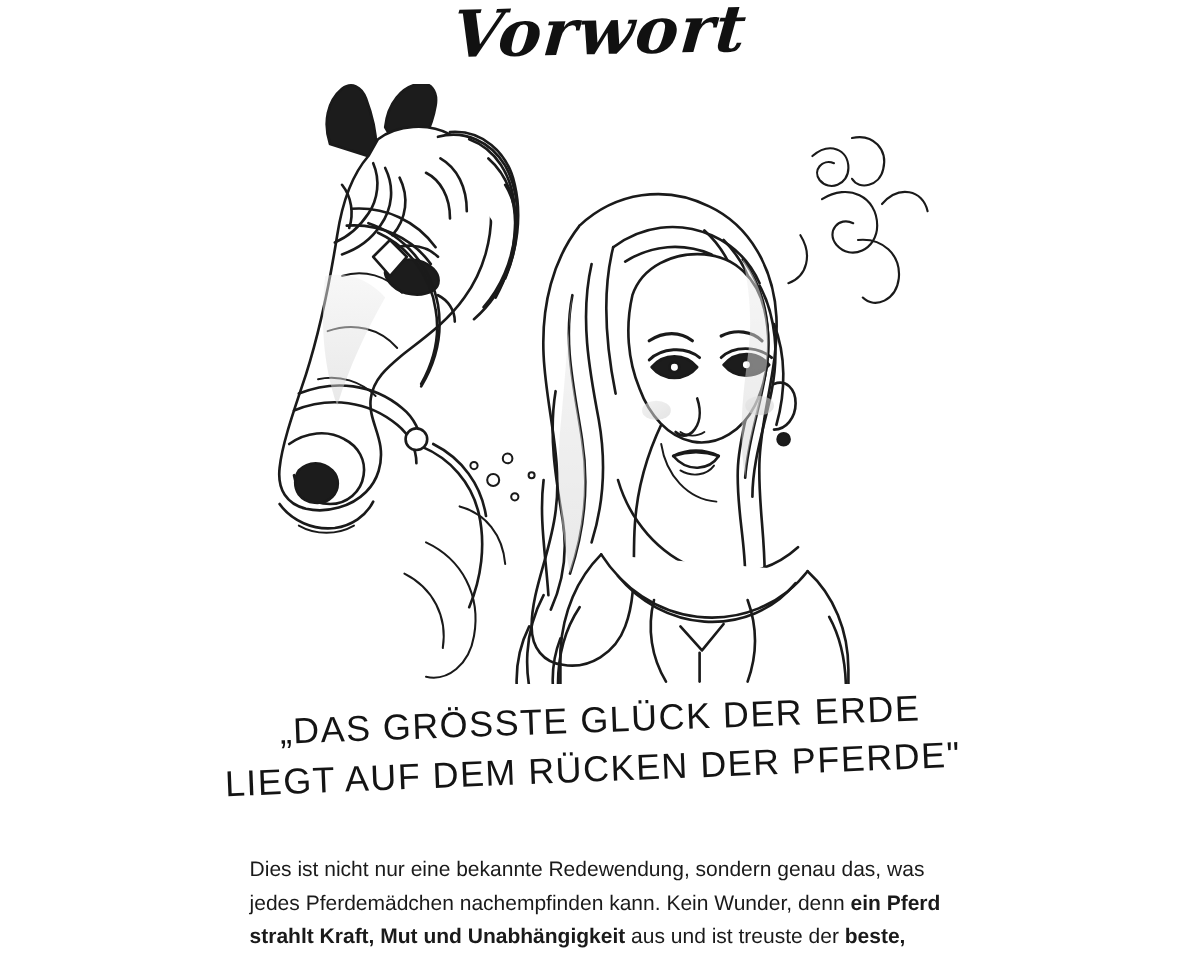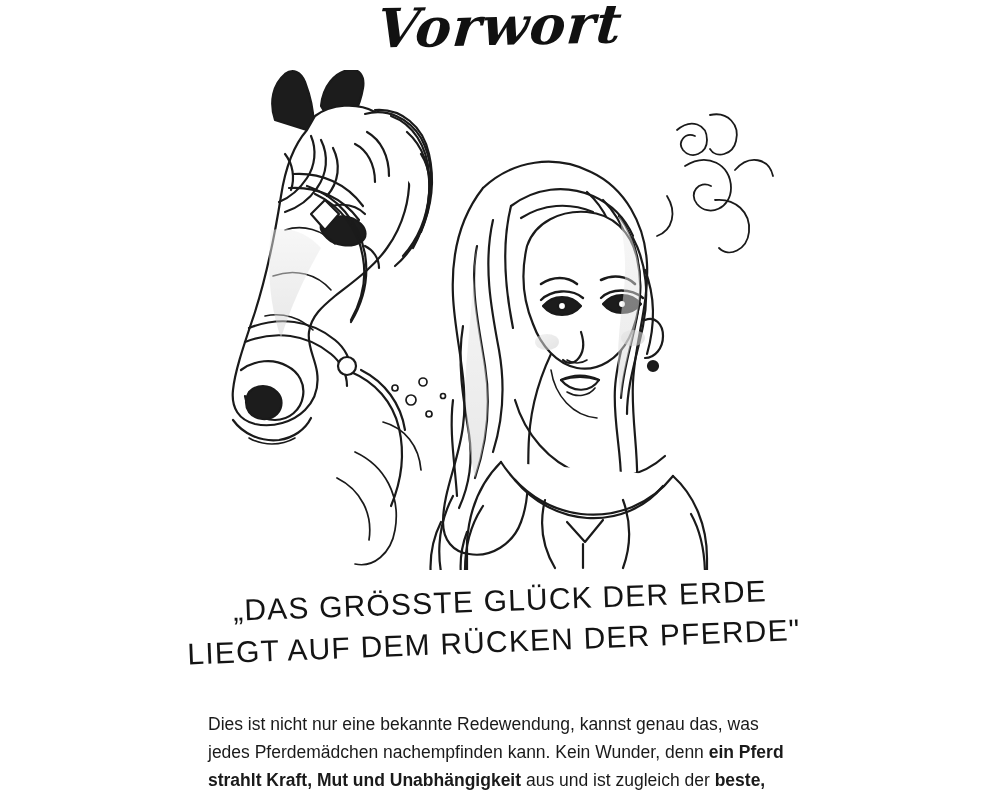--- a/index.html
+++ b/index.html
@@ -278,15 +278,15 @@
         <path d="M56 160 c20 -4 38 4 50 18 c-16 28 -30 58 -40 90 c-12 -34 -14 -72 -10 -108 z"></path>
       </g>
     </svg>
   </div>
 
   <div class="quote">
     <span class="ql first">„DAS GRÖSSTE GLÜCK DER ERDE</span>
     <span class="ql second">LIEGT AUF DEM RÜCKEN DER PFERDE"</span>
   </div>
 
-  <p class="body-text"><span>Dies ist nicht nur eine bekannte Redewendung, kannst genau das, was jedes Pferdemädchen nachempfinden kann. Kein Wunder, denn </span><b>ein Pferd strahlt Kraft, Mut und Unabhängigkeit</b><span> aus und ist zugleich der </span><b>beste, treuste und einfühlsamste Freund</b><span>, den du dir vorstellen kannst.</span></p>
+  <p class="body-text"><span>Dies ist nicht nur eine bekannte Redewendung, sondern genau das, was jedes Pferdemädchen nachempfinden kann. Kein Wunder, denn </span><b>ein Pferd strahlt Kraft, Mut und Unabhängigkeit</b><span> aus und ist treuste der </span><b>beste, treuste und einfühlsamste Freund</b><span>, den du dir vorstellen kannst.</span></p>
 
 </div>
 
 </body></html>

